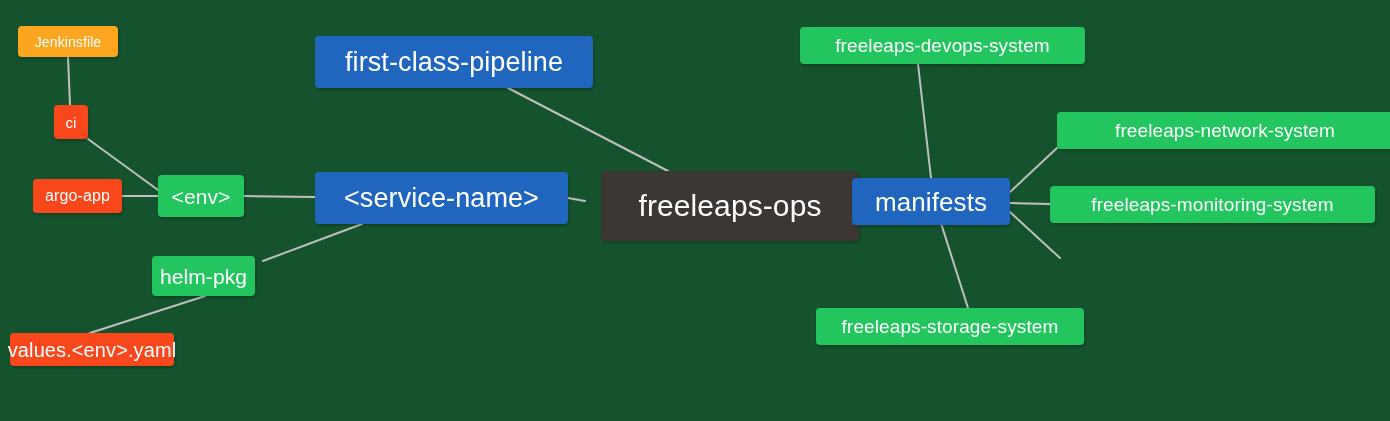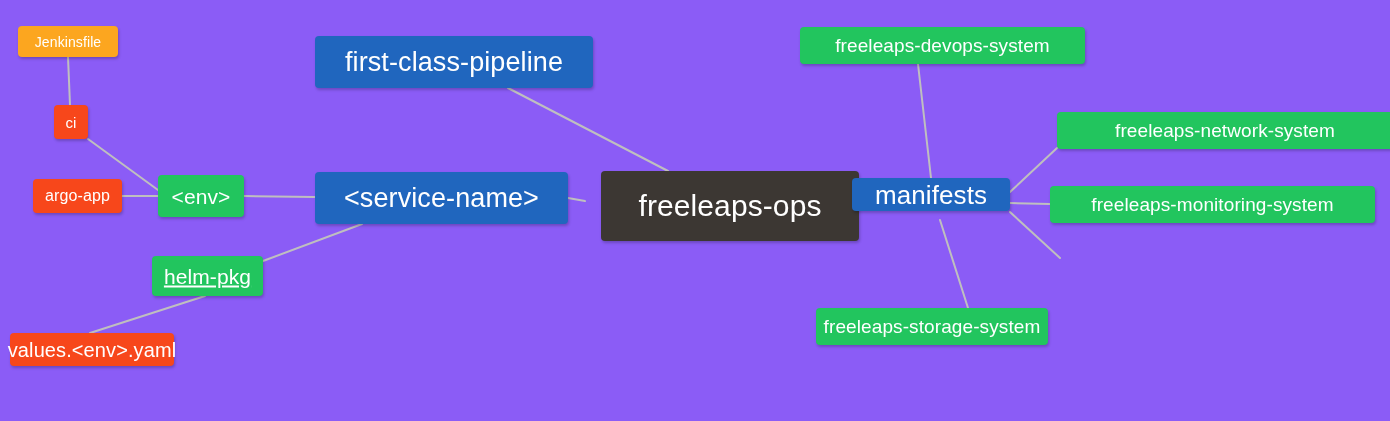--- a/index.html
+++ b/index.html
@@ -9,21 +9,21 @@
     background: #ffffff;
   }
   body {
     font-family: "Liberation Sans", sans-serif;
     -webkit-font-smoothing: antialiased;
   }
   #mindmap {
     position: relative;
     width: 1390px;
     height: 421px;
-    background: #8b5cf6;
+    background: #14532d;
     overflow: hidden;
   }
   #edges {
     position: absolute;
     left: 0;
     top: 0;
     width: 1390px;
     height: 421px;
     pointer-events: none;
   }
@@ -99,54 +99,54 @@
   </div>
 
   <div class="node n-red" style="left:33px; top:179px; width:89px; height:34px; font-size:16px;">
     <span class="label">argo-app</span>
   </div>
 
   <div class="node n-green" style="left:158px; top:175px; width:86px; height:42px; font-size:21px;">
     <span class="label">&lt;env&gt;</span>
   </div>
 
-  <div class="node n-green" style="left:152px; top:256px; width:111px; height:40px; font-size:21px;text-decoration:underline;">
+  <div class="node n-green" style="left:152px; top:256px; width:103px; height:40px; font-size:21px;">
     <span class="label">helm-pkg</span>
   </div>
 
   <div class="node n-red" style="left:10px; top:333px; width:164px; height:33px; font-size:20px;">
     <span class="label">values.&lt;env&gt;.yaml</span>
   </div>
 
   <div class="node n-blue" style="left:315px; top:36px; width:278px; height:52px; font-size:27px;">
     <span class="label">first-class-pipeline</span>
   </div>
 
   <div class="node n-blue" style="left:315px; top:172px; width:253px; height:52px; font-size:27px;">
     <span class="label">&lt;service-name&gt;</span>
   </div>
 
   <div class="node n-root" style="left:585px; top:171px; width:258px; height:70px; font-size:30px;">
     <span class="label">freeleaps-ops</span>
   </div>
 
-  <div class="node n-blue" style="left:852px; top:178px; width:158px; height:33px; font-size:26px;">
+  <div class="node n-blue" style="left:852px; top:178px; width:158px; height:47px; font-size:26px;">
     <span class="label">manifests</span>
   </div>
 
   <div class="node n-green" style="left:800px; top:27px; width:285px; height:37px; font-size:19px;">
     <span class="label">freeleaps-devops-system</span>
   </div>
 
   <div class="node n-green" style="left:1057px; top:112px; width:336px; height:37px; font-size:19px;">
     <span class="label">freeleaps-network-system</span>
   </div>
 
   <div class="node n-green" style="left:1050px; top:186px; width:325px; height:37px; font-size:19px;">
     <span class="label">freeleaps-monitoring-system</span>
   </div>
 
 
-  <div class="node n-green" style="left:816px; top:308px; width:232px; height:37px; font-size:19px;">
+  <div class="node n-green" style="left:816px; top:308px; width:268px; height:37px; font-size:19px;">
     <span class="label">freeleaps-storage-system</span>
   </div>
 
 </div>
 
 </body></html>

